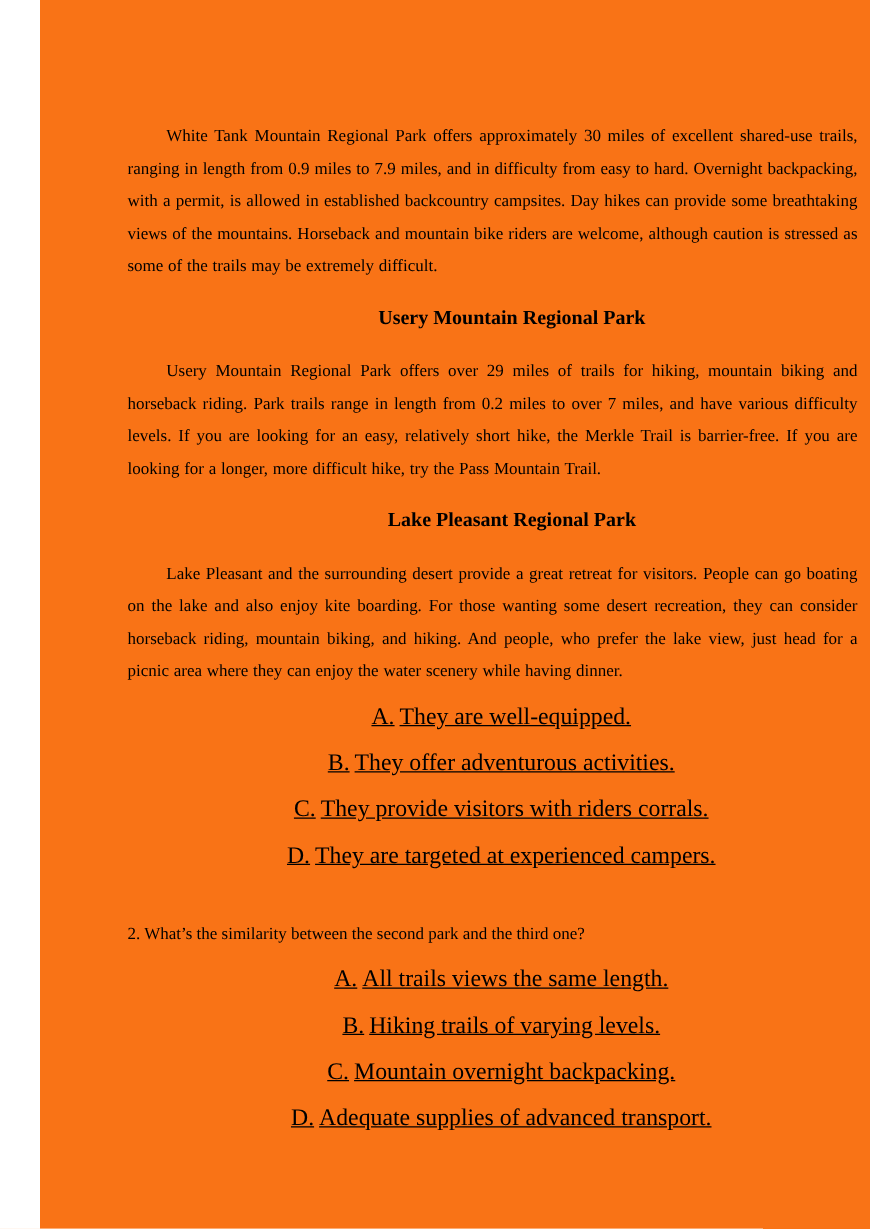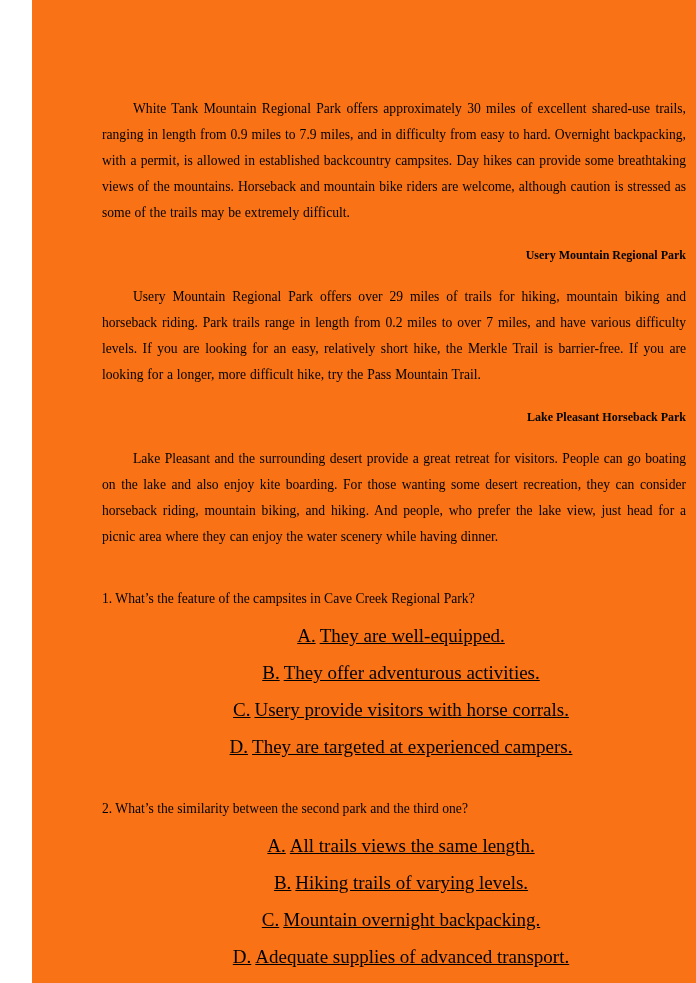--- a/index.html
+++ b/index.html
@@ -29,26 +29,26 @@
     text-align: justify;
     text-justify: inter-word;
     text-indent: 31px;
     margin: 0 0 1px 0;
     word-spacing: 0.4px;
   }
   .body-text.last-of-block {
     margin-bottom: 0;
   }
   .section-heading {
-    font-size: 12px;
+    font-size: 16px;
     line-height: 26px;
     font-weight: bold;
     text-indent: 31px;
     margin: 16px 0 16px 0;
-    text-align: right;
+    text-align: center;
   }
   .question {
     font-size: 13.6px;
     line-height: 26px;
     text-align: left;
     text-indent: 0;
     margin: 36px 0 0 0;
   }
   .options {
     margin: 0;
@@ -71,35 +71,34 @@
 <body>
 
 <div class="page">
 
   <p class="body-text last-of-block">White Tank Mountain Regional Park offers approximately 30 miles of excellent shared-use trails, ranging in length from 0.9 miles to 7.9 miles, and in difficulty from easy to hard. Overnight backpacking, with a permit, is allowed in established backcountry campsites. Day hikes can provide some breathtaking views of the mountains. Horseback and mountain bike riders are welcome, although caution is stressed as some of the trails may be extremely difficult.</p>
 
   <h2 class="section-heading">Usery Mountain Regional Park</h2>
 
   <p class="body-text last-of-block">Usery Mountain Regional Park offers over 29 miles of trails for hiking, mountain biking and horseback riding. Park trails range in length from 0.2 miles to over 7 miles, and have various difficulty levels. If you are looking for an easy, relatively short hike, the Merkle Trail is barrier-free. If you are looking for a longer, more difficult hike, try the Pass Mountain Trail.</p>
 
-  <h2 class="section-heading">Lake Pleasant Horseback Park</h2>
+  <h2 class="section-heading">Lake Pleasant Regional Park</h2>
 
   <p class="body-text last-of-block">Lake Pleasant and the surrounding desert provide a great retreat for visitors. People can go boating on the lake and also enjoy kite boarding. For those wanting some desert recreation, they can consider horseback riding, mountain biking, and hiking. And people, who prefer the lake view, just head for a picnic area where they can enjoy the water scenery while having dinner.</p>
 
   <div>
-    <p class="question">1. What’s the feature of the campsites in Cave Creek Regional Park?</p>
     <ul class="options">
       <li class="option">
         <span class="option-letter">A.</span><span>They are well-equipped.</span>
       </li>
       <li class="option">
         <span class="option-letter">B.</span><span>They offer adventurous activities.</span>
       </li>
       <li class="option">
-        <span class="option-letter">C.</span><span>Usery provide visitors with horse corrals.</span>
+        <span class="option-letter">C.</span><span>They provide visitors with riders corrals.</span>
       </li>
       <li class="option">
         <span class="option-letter">D.</span><span>They are targeted at experienced campers.</span>
       </li>
     </ul>
   </div>
 
   <div>
     <p class="question">2. What’s the similarity between the second park and the third one?</p>
     <ul class="options">

